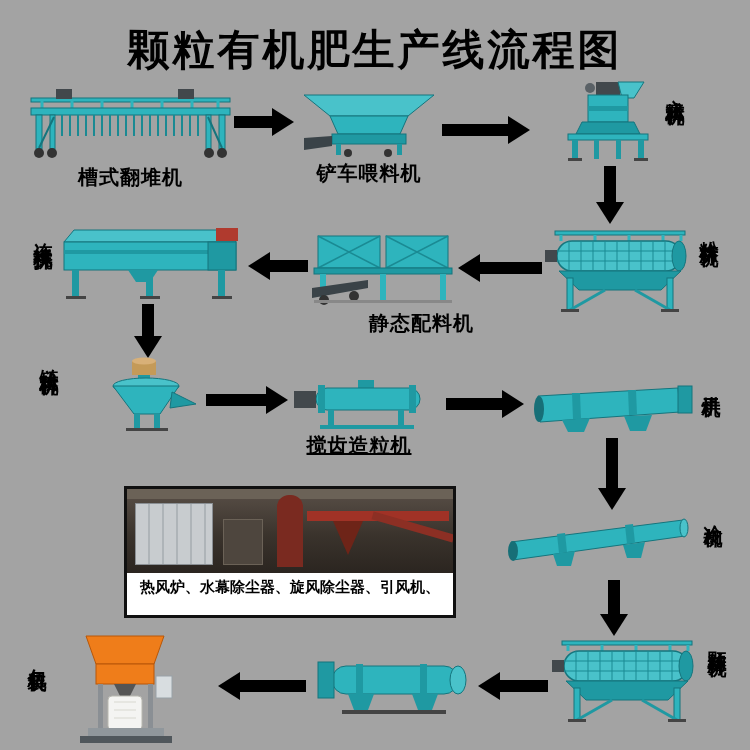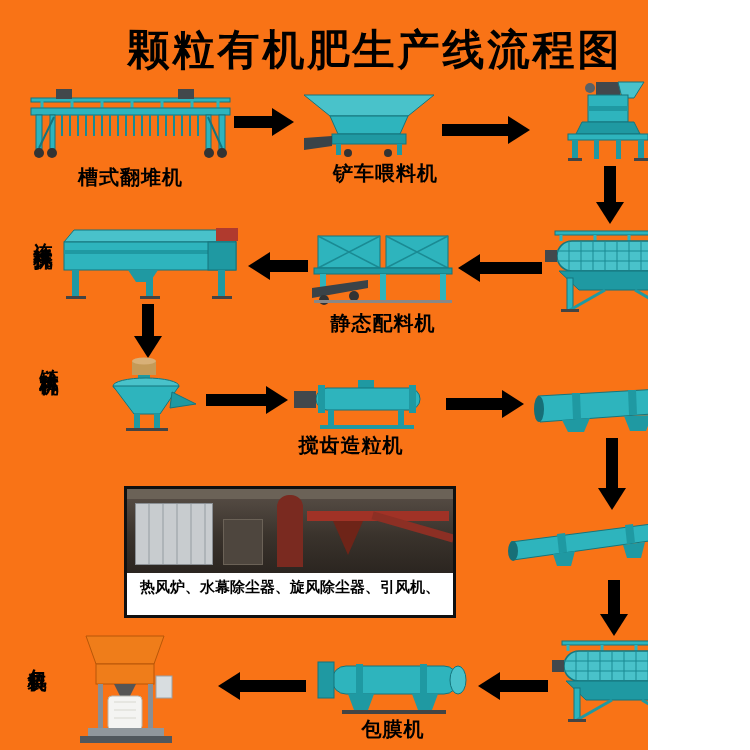--- a/index.html
+++ b/index.html
@@ -1,18 +1,18 @@
 <!DOCTYPE html>
 <html><head>
 <meta charset="utf-8">
 <style>
   * { margin:0; padding:0; box-sizing:border-box; }
   html,body { background:#ffffff; }
   body { font-family:"Liberation Sans", sans-serif; color:#000; }
-  .canvas { position:relative; width:648px; height:750px; background:#f97316; overflow:hidden; }
+  .canvas { position:relative; width:750px; height:750px; background:#a3a3a3; overflow:hidden; }
 
   .title {
     position:absolute; top:22px; left:0; width:750px; text-align:center;
     font-family:"Liberation Serif", serif;
     font-size:42px; font-weight:900; letter-spacing:3px; color:#000;
   }
 
   .machine { position:absolute; }
   .machine svg { width:100%; height:100%; display:block; }
 
@@ -81,21 +81,21 @@
       <polygon points="4,3 134,3 108,24 30,24" fill="#49c2ca" stroke="#15757d"></polygon>
       <polygon points="30,24 108,24 100,42 38,42" fill="#2eb4bd" stroke="#15757d"></polygon>
       <rect x="32" y="42" width="74" height="10" fill="#1f99a2" stroke="#15757d"></rect>
       <polygon points="4,46 32,44 32,54 4,58" fill="#3a4348"></polygon>
       <rect x="36" y="52" width="5" height="11" fill="#1f99a2"></rect>
       <rect x="97" y="52" width="5" height="11" fill="#1f99a2"></rect>
       <circle cx="48" cy="61" r="4" fill="#333"></circle>
         <circle cx="88" cy="61" r="4" fill="#333"></circle>
     </svg>
   </div>
-  <div class="hlabel" style="left:300px; top:160px; width:138px;text-align:right;">铲车喂料机</div>
+  <div class="hlabel" style="left:300px; top:160px; width:138px;">铲车喂料机</div>
 
   <div class="arrow right" style="left:442px; top:116px; width:88px; height:28px;">
       <div class="shaft"></div>
       <div class="head"></div>
     </div>
 
   <div class="machine" style="left:556px; top:80px; width:104px; height:82px;">
     <svg viewBox="0 0 104 82">
       <rect x="40" y="2" width="24" height="13" fill="#42484c"></rect>
       <circle cx="34" cy="8" r="5" fill="#5a6166"></circle>
@@ -152,21 +152,21 @@
       <rect x="4" y="36" width="138" height="6" fill="#1f99a2" stroke="#15757d"></rect>
       <rect x="10" y="42" width="6" height="26" fill="#2eb4bd"></rect>
       <rect x="70" y="42" width="6" height="26" fill="#2eb4bd"></rect>
       <rect x="130" y="42" width="6" height="26" fill="#2eb4bd"></rect>
       <polygon points="2,56 58,48 58,56 2,66" fill="#3a4348"></polygon>
       <circle cx="14" cy="68" r="5" fill="#333"></circle>
         <circle cx="44" cy="64" r="5" fill="#333"></circle>
       <rect x="4" y="68" width="138" height="3" fill="#888"></rect>
     </svg>
   </div>
-  <div class="hlabel" style="left:310px; top:310px; width:146px;">静态配料机</div>
+  <div class="hlabel" style="left:328px; top:310px; width:146px;text-align:right;">静态配料机</div>
 
   <div class="arrow left" style="left:248px; top:252px; width:60px; height:28px;">
       <div class="head"></div>
       <div class="shaft"></div>
     </div>
 
   <div class="machine" style="left:58px; top:226px; width:186px; height:76px;">
     <svg viewBox="0 0 186 76">
       <polygon points="16,4 168,4 178,16 6,16" fill="#49c2ca" stroke="#15757d"></polygon>
       <rect x="6" y="16" width="172" height="28" fill="#2eb4bd" stroke="#15757d"></rect>
@@ -214,21 +214,21 @@
       <rect x="66" y="0" width="16" height="10" fill="#1f99a2"></rect>
       <rect x="24" y="8" width="104" height="22" rx="11" fill="#2eb4bd" stroke="#15757d"></rect>
       <rect x="26" y="5" width="7" height="28" fill="#1f99a2"></rect>
       <rect x="117" y="5" width="7" height="28" fill="#1f99a2"></rect>
       <rect x="2" y="11" width="22" height="17" fill="#42484c"></rect>
       <rect x="36" y="30" width="6" height="15" fill="#1f99a2"></rect>
       <rect x="106" y="30" width="6" height="15" fill="#1f99a2"></rect>
       <rect x="28" y="45" width="94" height="4" fill="#1f99a2"></rect>
     </svg>
   </div>
-  <div class="hlabel" style="left:276px; top:432px; width:150px;">搅齿造粒机</div>
+  <div class="hlabel" style="left:284px; top:432px; width:150px;text-decoration:underline;">搅齿造粒机</div>
 
   <div class="arrow right" style="left:446px; top:390px; width:78px; height:28px;">
       <div class="shaft"></div>
       <div class="head"></div>
     </div>
 
   <div class="machine" style="left:528px; top:382px; width:168px; height:52px;">
     <svg viewBox="0 0 168 52">
       <polygon points="10,14 150,6 152,30 12,40" fill="#2eb4bd" stroke="#15757d"></polygon>
       <ellipse cx="11" cy="27" rx="5" ry="13" fill="#176f77"></ellipse>
@@ -309,21 +309,20 @@
       <rect x="20" y="12" width="126" height="28" rx="14" fill="#2eb4bd" stroke="#15757d"></rect>
       <ellipse cx="146" cy="26" rx="8" ry="14" fill="#49c2ca" stroke="#15757d"></ellipse>
       <rect x="6" y="8" width="16" height="36" fill="#1f99a2" stroke="#15757d"></rect>
       <rect x="44" y="10" width="7" height="32" fill="#1f99a2"></rect>
       <rect x="108" y="10" width="7" height="32" fill="#1f99a2"></rect>
       <polygon points="36,40 62,40 56,56 42,56" fill="#1f99a2"></polygon>
       <polygon points="100,40 126,40 120,56 106,56" fill="#1f99a2"></polygon>
       <rect x="30" y="56" width="104" height="4" fill="#444"></rect>
     </svg>
   </div>
-  <div class="hlabel" style="left:312px; top:716px; width:162px;">包膜机</div>
 
   <div class="arrow left" style="left:218px; top:672px; width:88px; height:28px;">
       <div class="head"></div>
       <div class="shaft"></div>
     </div>
 
   <div class="machine" style="left:52px; top:634px; width:148px; height:112px;">
     <svg viewBox="0 0 148 112">
       <polygon points="34,2 112,2 102,30 44,30" fill="#ef7d1a" stroke="#b85708"></polygon>
       <rect x="44" y="30" width="58" height="20" fill="#ef7d1a" stroke="#b85708"></rect>

